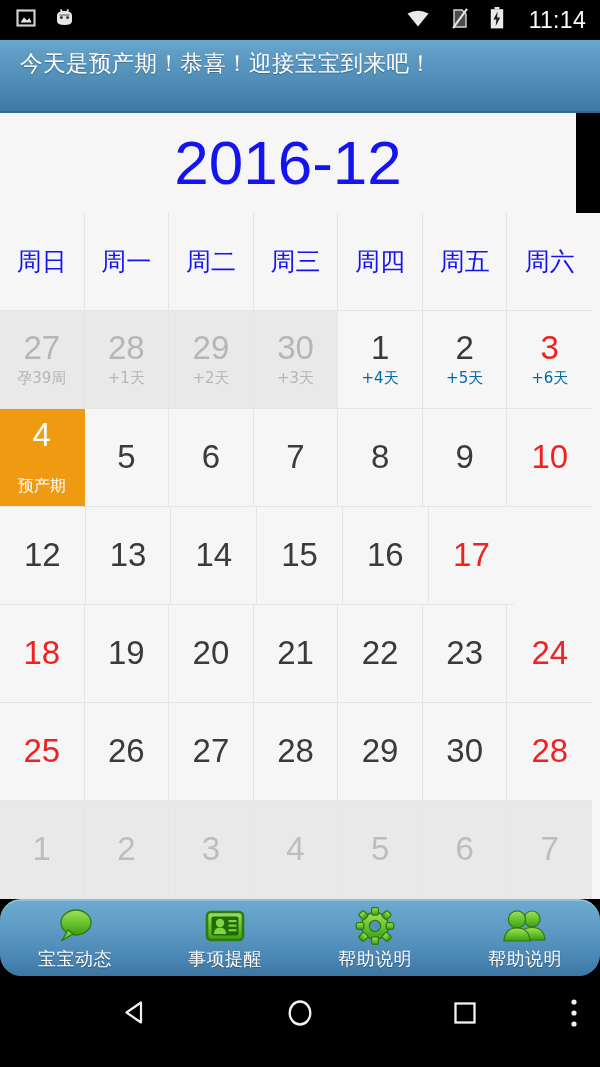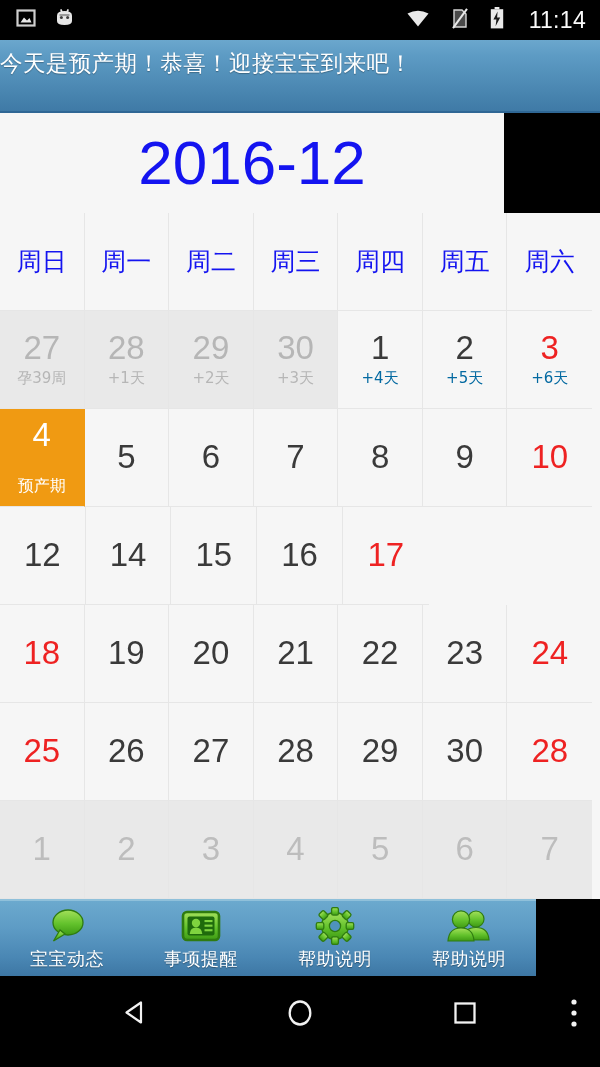--- a/index.html
+++ b/index.html
@@ -18,31 +18,31 @@
   #status-bar .left{ display:flex; align-items:center; gap:18px; }
   #status-bar .right{ margin-left:auto; display:flex; align-items:center; gap:22px; }
   .sb-clock{ font-size:23px; letter-spacing:.3px; color:#fafafa; margin-left:3px; }
 
   
   #notice-banner{
     width:600px; height:73px;
     background:linear-gradient(to bottom,#6ba7cd 0%,#5d9bc4 22%,#4f8cb6 58%,#3f7aa6 100%);
     border-bottom:2px solid #2f6795;
     display:flex; align-items:flex-start;
-    padding:8px 0 0 0;
+    padding:8px 0 0 20px;
   }
   #notice-banner .txt{
     color:#ffffff; font-size:22.5px; letter-spacing:.4px;
     text-shadow:0 1px 1px rgba(0,0,0,.28);
     font-family:"DejaVu Sans","Liberation Sans",sans-serif;
   }
 
   
   #month-title-bar{
-    width:504px; height:100px; background:#f6f6f6;
+    width:576px; height:100px; background:#f6f6f6;
     display:flex; align-items:center; justify-content:center;
   }
   #month-title-bar .title{
     color:#1414f0; font-size:62px; line-height:1;
     font-family:"Liberation Sans","DejaVu Sans",sans-serif;
   }
 
   
   #calendar{ width:600px; background:#f6f6f6; }
   .cal-row{ display:flex; width:592px; }
@@ -69,24 +69,24 @@
   .cell-trail .daynum{ color:#bdbdbd; }
 
   .weekend .daynum{ color:#ee2222; }
 
   .cell-due{ background:#f09a12; border-right:1px solid #f09a12; }
   .cell-due .daynum{ color:#ffffff; }
   .cell-due .sub{ color:#ffffff; font-size:16px;margin-top:24px; }
 
   
   #tab-bar{
-    width:536px; height:77px;
+    width:600px; height:77px;
     background:linear-gradient(to bottom,#6ba9ce 0%,#5e9cc5 35%,#4a87b4 75%,#3d77a4 100%);
     border-top:2px solid #8fc0da;
-    display:flex; align-items:center;
+    display:flex; align-items:center;border-radius:21px;
   }
   .tab-item{
     flex:1; height:100%;
     display:flex; flex-direction:column; align-items:center; justify-content:center; gap:2px;
   }
   .tab-label{
     color:#ffffff; font-size:18px; letter-spacing:.5px;
     text-shadow:0 1px 1px rgba(0,0,0,.35);
     font-family:"DejaVu Sans","Liberation Sans",sans-serif;
   }
@@ -228,20 +228,23 @@
         <div class="cal-cell">
           <span class="daynum">9</span>
         </div>
         <div class="cal-cell weekend">
           <span class="daynum">10</span>
         </div>
       </div>
       <div class="cal-row">
         <div class="cal-cell">
           <span class="daynum">12</span>
+        </div>
+        <div class="cal-cell">
+          <span class="daynum">13</span>
         </div>
         <div class="cal-cell">
           <span class="daynum">14</span>
         </div>
         <div class="cal-cell">
           <span class="daynum">15</span>
         </div>
         <div class="cal-cell">
           <span class="daynum">16</span>
         </div>

